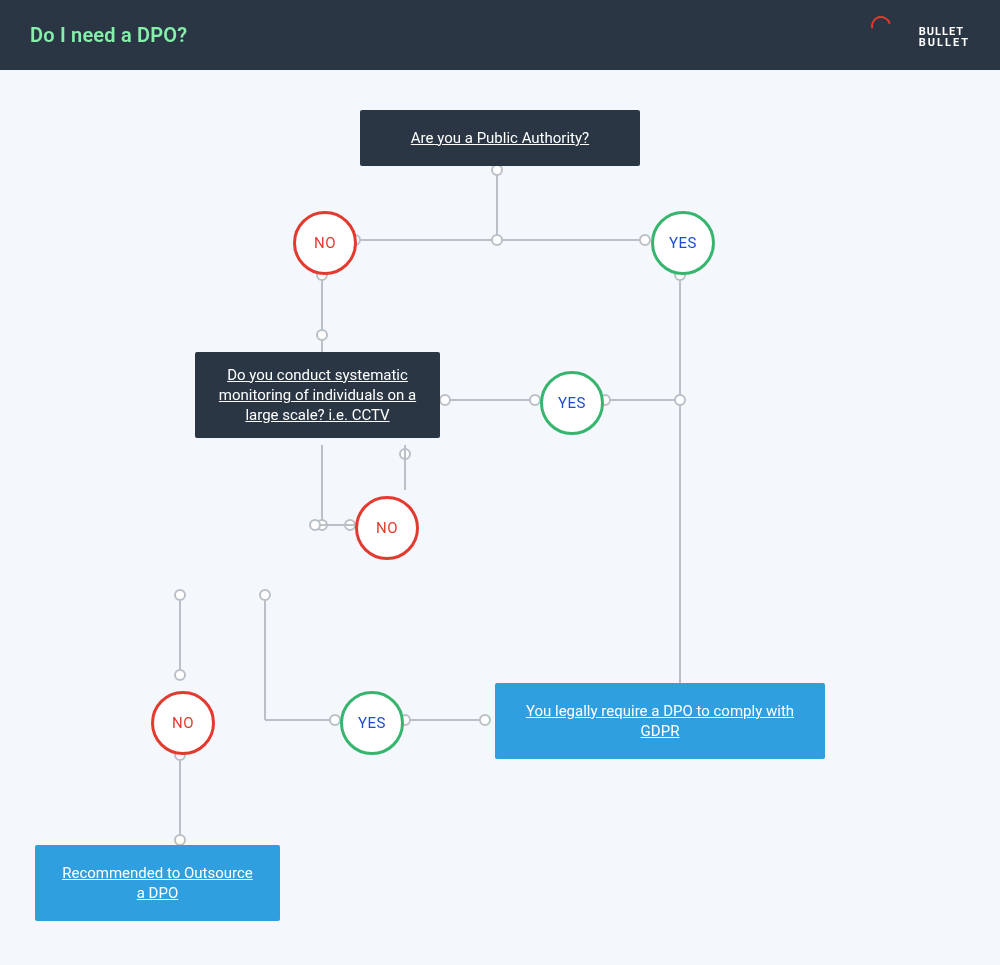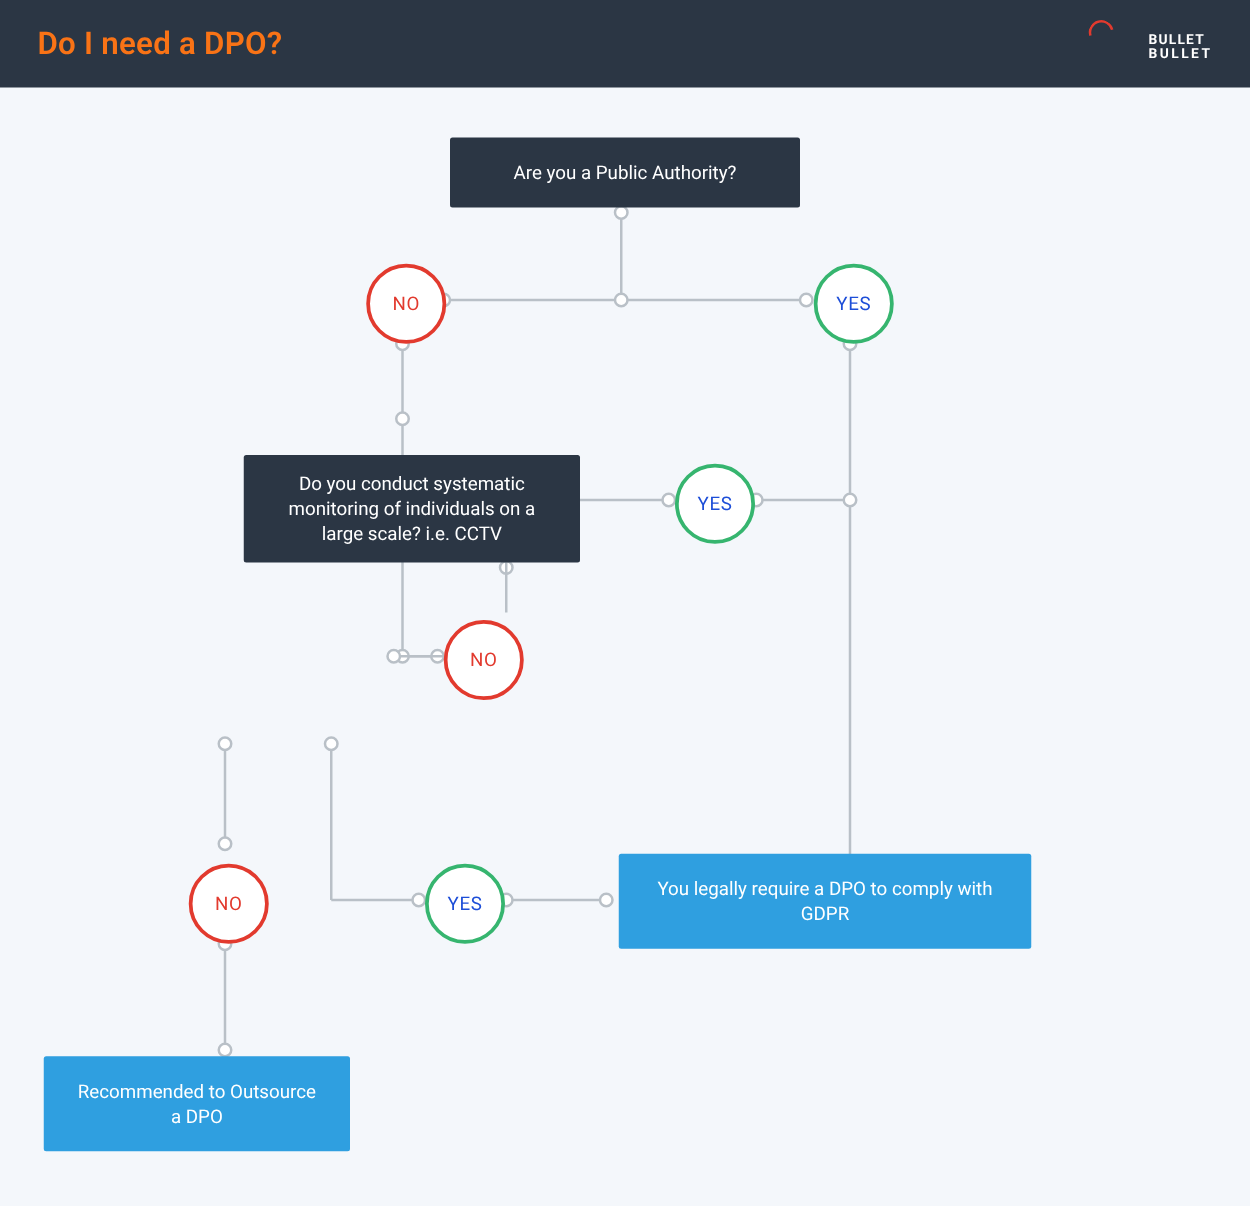--- a/index.html
+++ b/index.html
@@ -1,28 +1,28 @@
 <!DOCTYPE html>
 <html><head>
 <meta charset="utf-8">
 <style>
   html,body{margin:0;padding:0;font-family:-apple-system,BlinkMacSystemFont,"Segoe UI",Roboto,Helvetica,Arial,sans-serif;}
   .page{width:1000px;height:965px;background:#f4f7fb;position:relative;}
   .header{width:1000px;height:70px;background:#2b3644;display:flex;align-items:center;justify-content:space-between;padding:0 30px;box-sizing:border-box;}
-  .title{color:#f97316;font-size:25px;font-weight:600;letter-spacing:.2px;}
+  .title{color:#86efac;font-size:20px;font-weight:600;letter-spacing:.2px;}
   .logo{display:flex;flex-direction:column;align-items:flex-start;color:#fff;font-size:11px;font-weight:700;letter-spacing:1px;line-height:1;position:relative;padding-top:4px;}
   .logo::before{content:"";position:absolute;top:-6px;left:-4px;width:16px;height:16px;border:2px solid #e23a2e;border-radius:50%;border-right-color:transparent;border-bottom-color:transparent;transform:rotate(30deg);}
   .logo span{display:block;padding-left:44px;}
   .logo .line2{letter-spacing:2px;}
 
   .canvas{position:absolute;left:0;top:70px;width:1000px;height:895px;}
 
   .node{position:absolute;background:#2b3644;color:#fff;font-size:15px;line-height:1.35;text-align:center;display:flex;align-items:center;justify-content:center;padding:14px 22px;box-sizing:border-box;border-radius:2px;}
   .node.blue{background:#2f9fe0;}
-  .node .inner{max-width:100%;}
+  .node .inner{max-width:100%;text-decoration:underline;}
 
   .bubble{position:absolute;width:58px;height:58px;border-radius:50%;background:#fff;border:3px solid;display:flex;align-items:center;justify-content:center;font-weight:400;font-size:15px;letter-spacing:.5px;}
   .bubble.no{border-color:#e23a2e;color:#e23a2e;}
   .bubble.yes{border-color:#36b56f;color:#1d4ed8;}
 
   svg.lines{position:absolute;left:0;top:0;width:1000px;height:895px;pointer-events:none;}
   .conn{stroke:#b9c0c7;stroke-width:2;fill:none;}
   .dot{fill:#fff;stroke:#b9c0c7;stroke-width:2;}
 </style>
 </head>
@@ -97,21 +97,21 @@
       <div class="inner">Are you a Public Authority?</div>
     </div>
 
     <div class="bubble no" style="left:293px;top:141px">
       <span>NO</span>
     </div>
     <div class="bubble yes" style="left:651px;top:141px">
       <span>YES</span>
     </div>
 
-    <div class="node" style="left:195px;top:294px;width:269px;height:86px">
+    <div class="node" style="left:195px;top:282px;width:245px;height:86px">
       <div class="inner">Do you conduct systematic monitoring of individuals on a large scale? i.e. CCTV</div>
     </div>
 
     <div class="bubble yes" style="left:540px;top:301px">
       <span>YES</span>
     </div>
     <div class="bubble no" style="left:355px;top:426px">
       <span>NO</span>
     </div>
 

